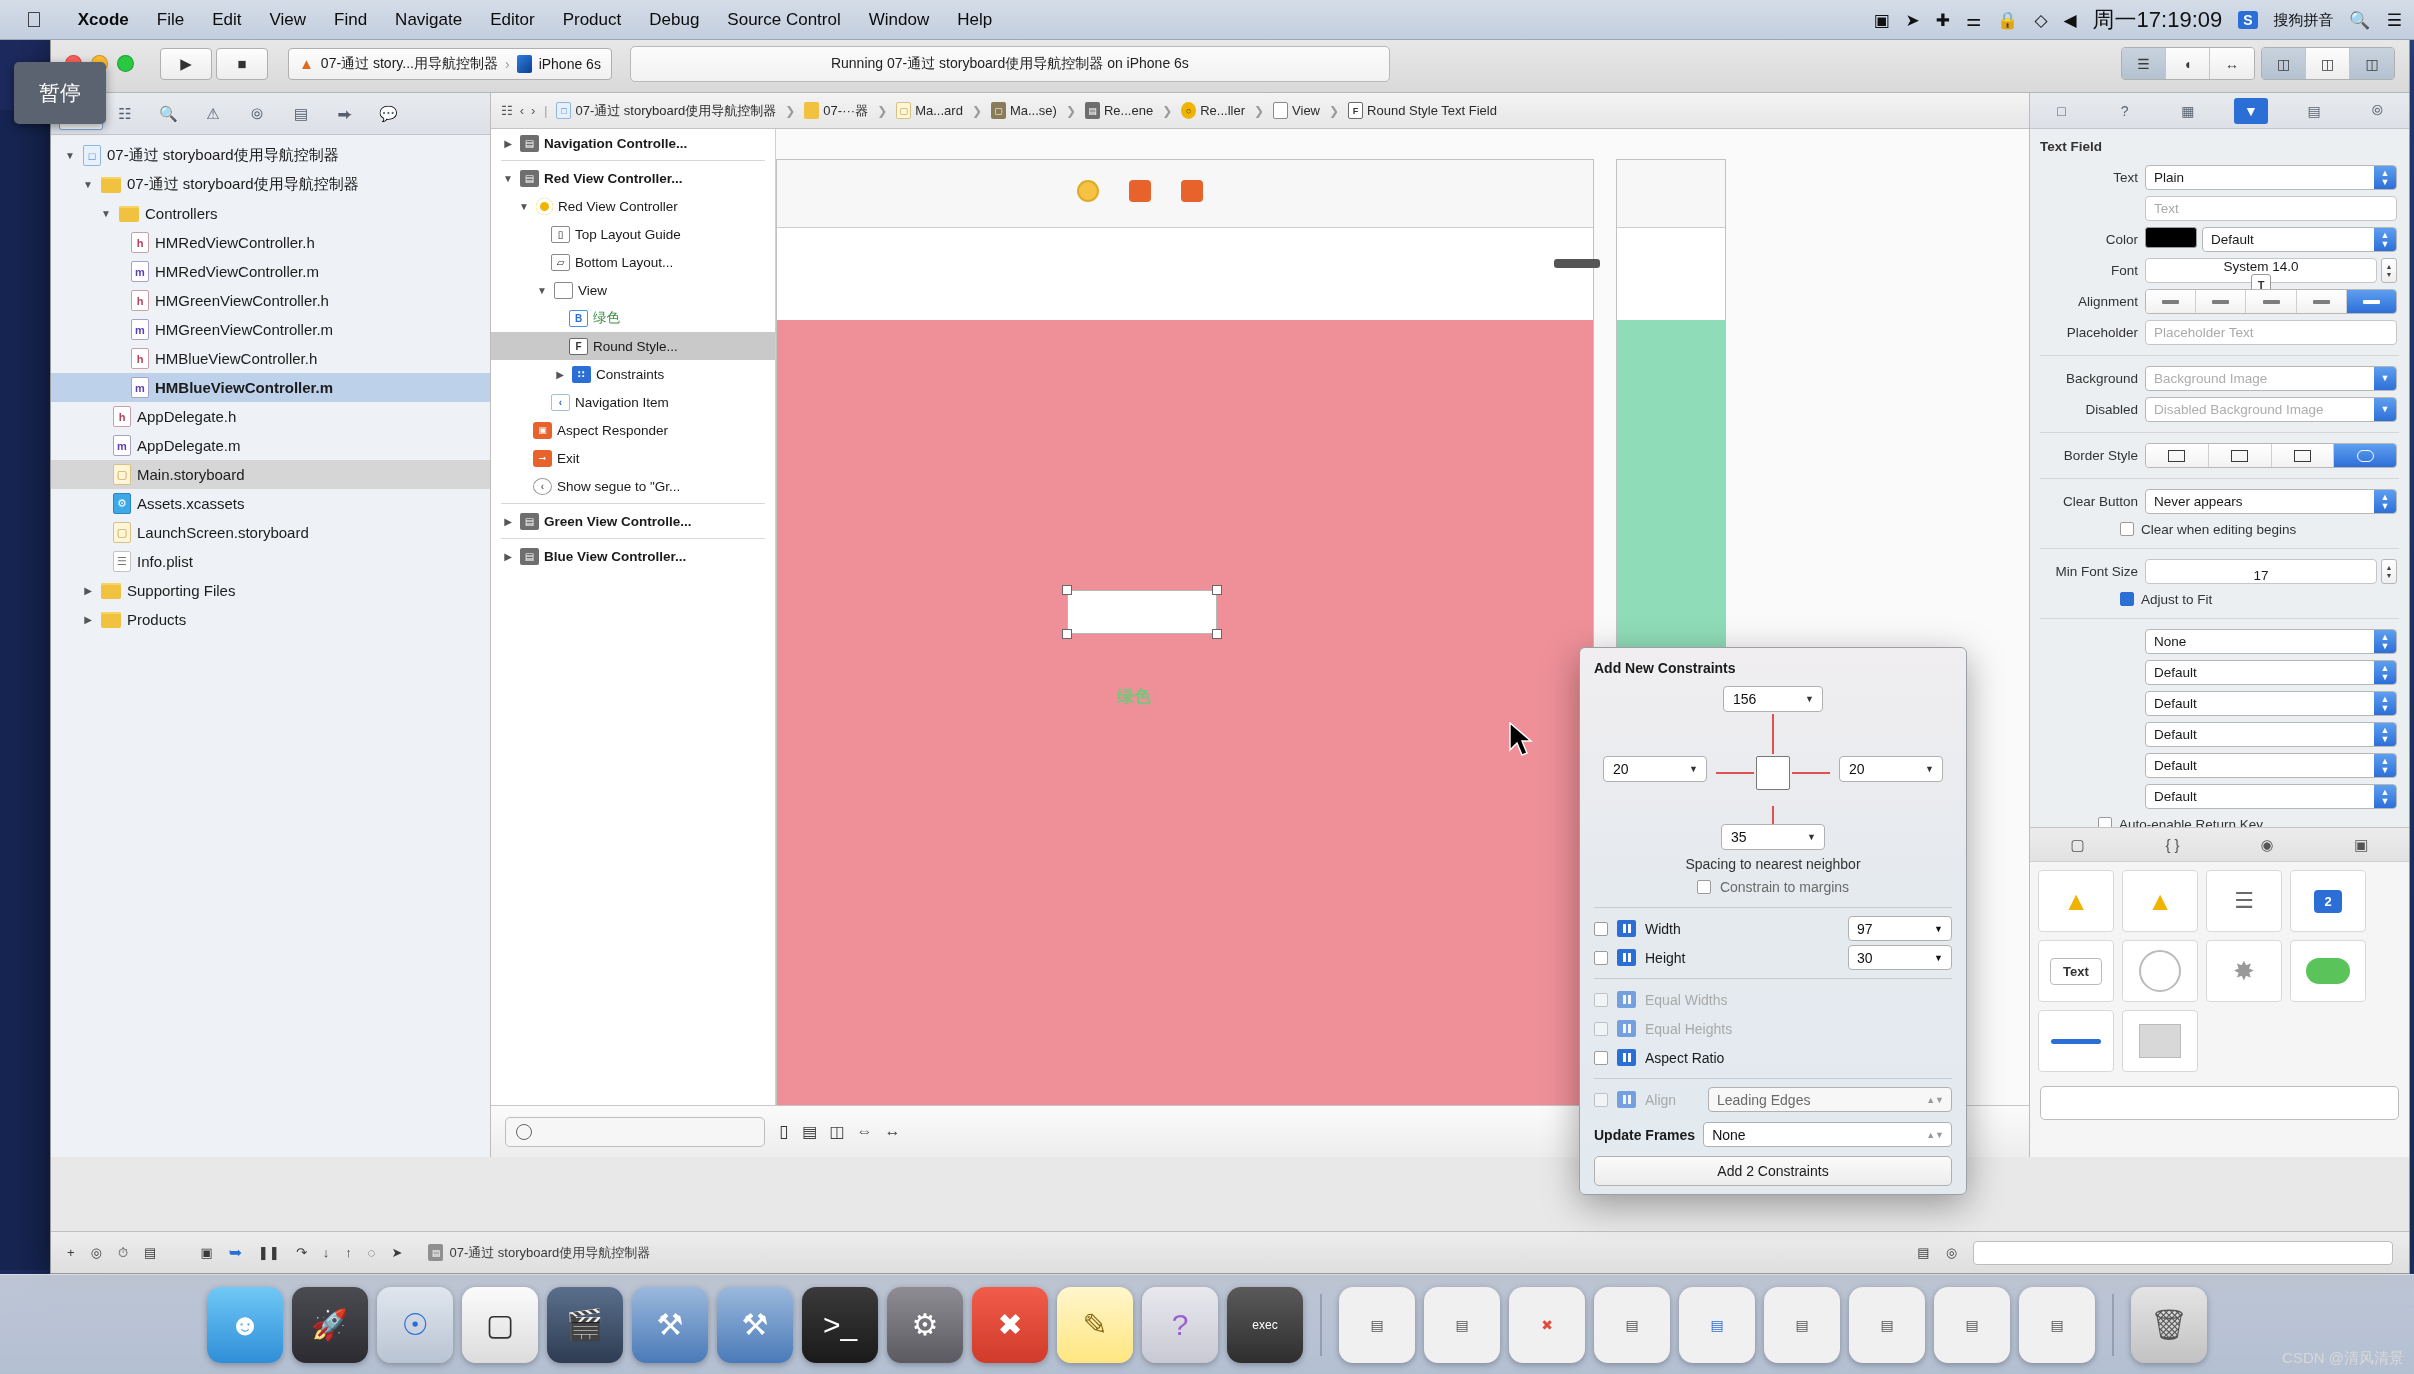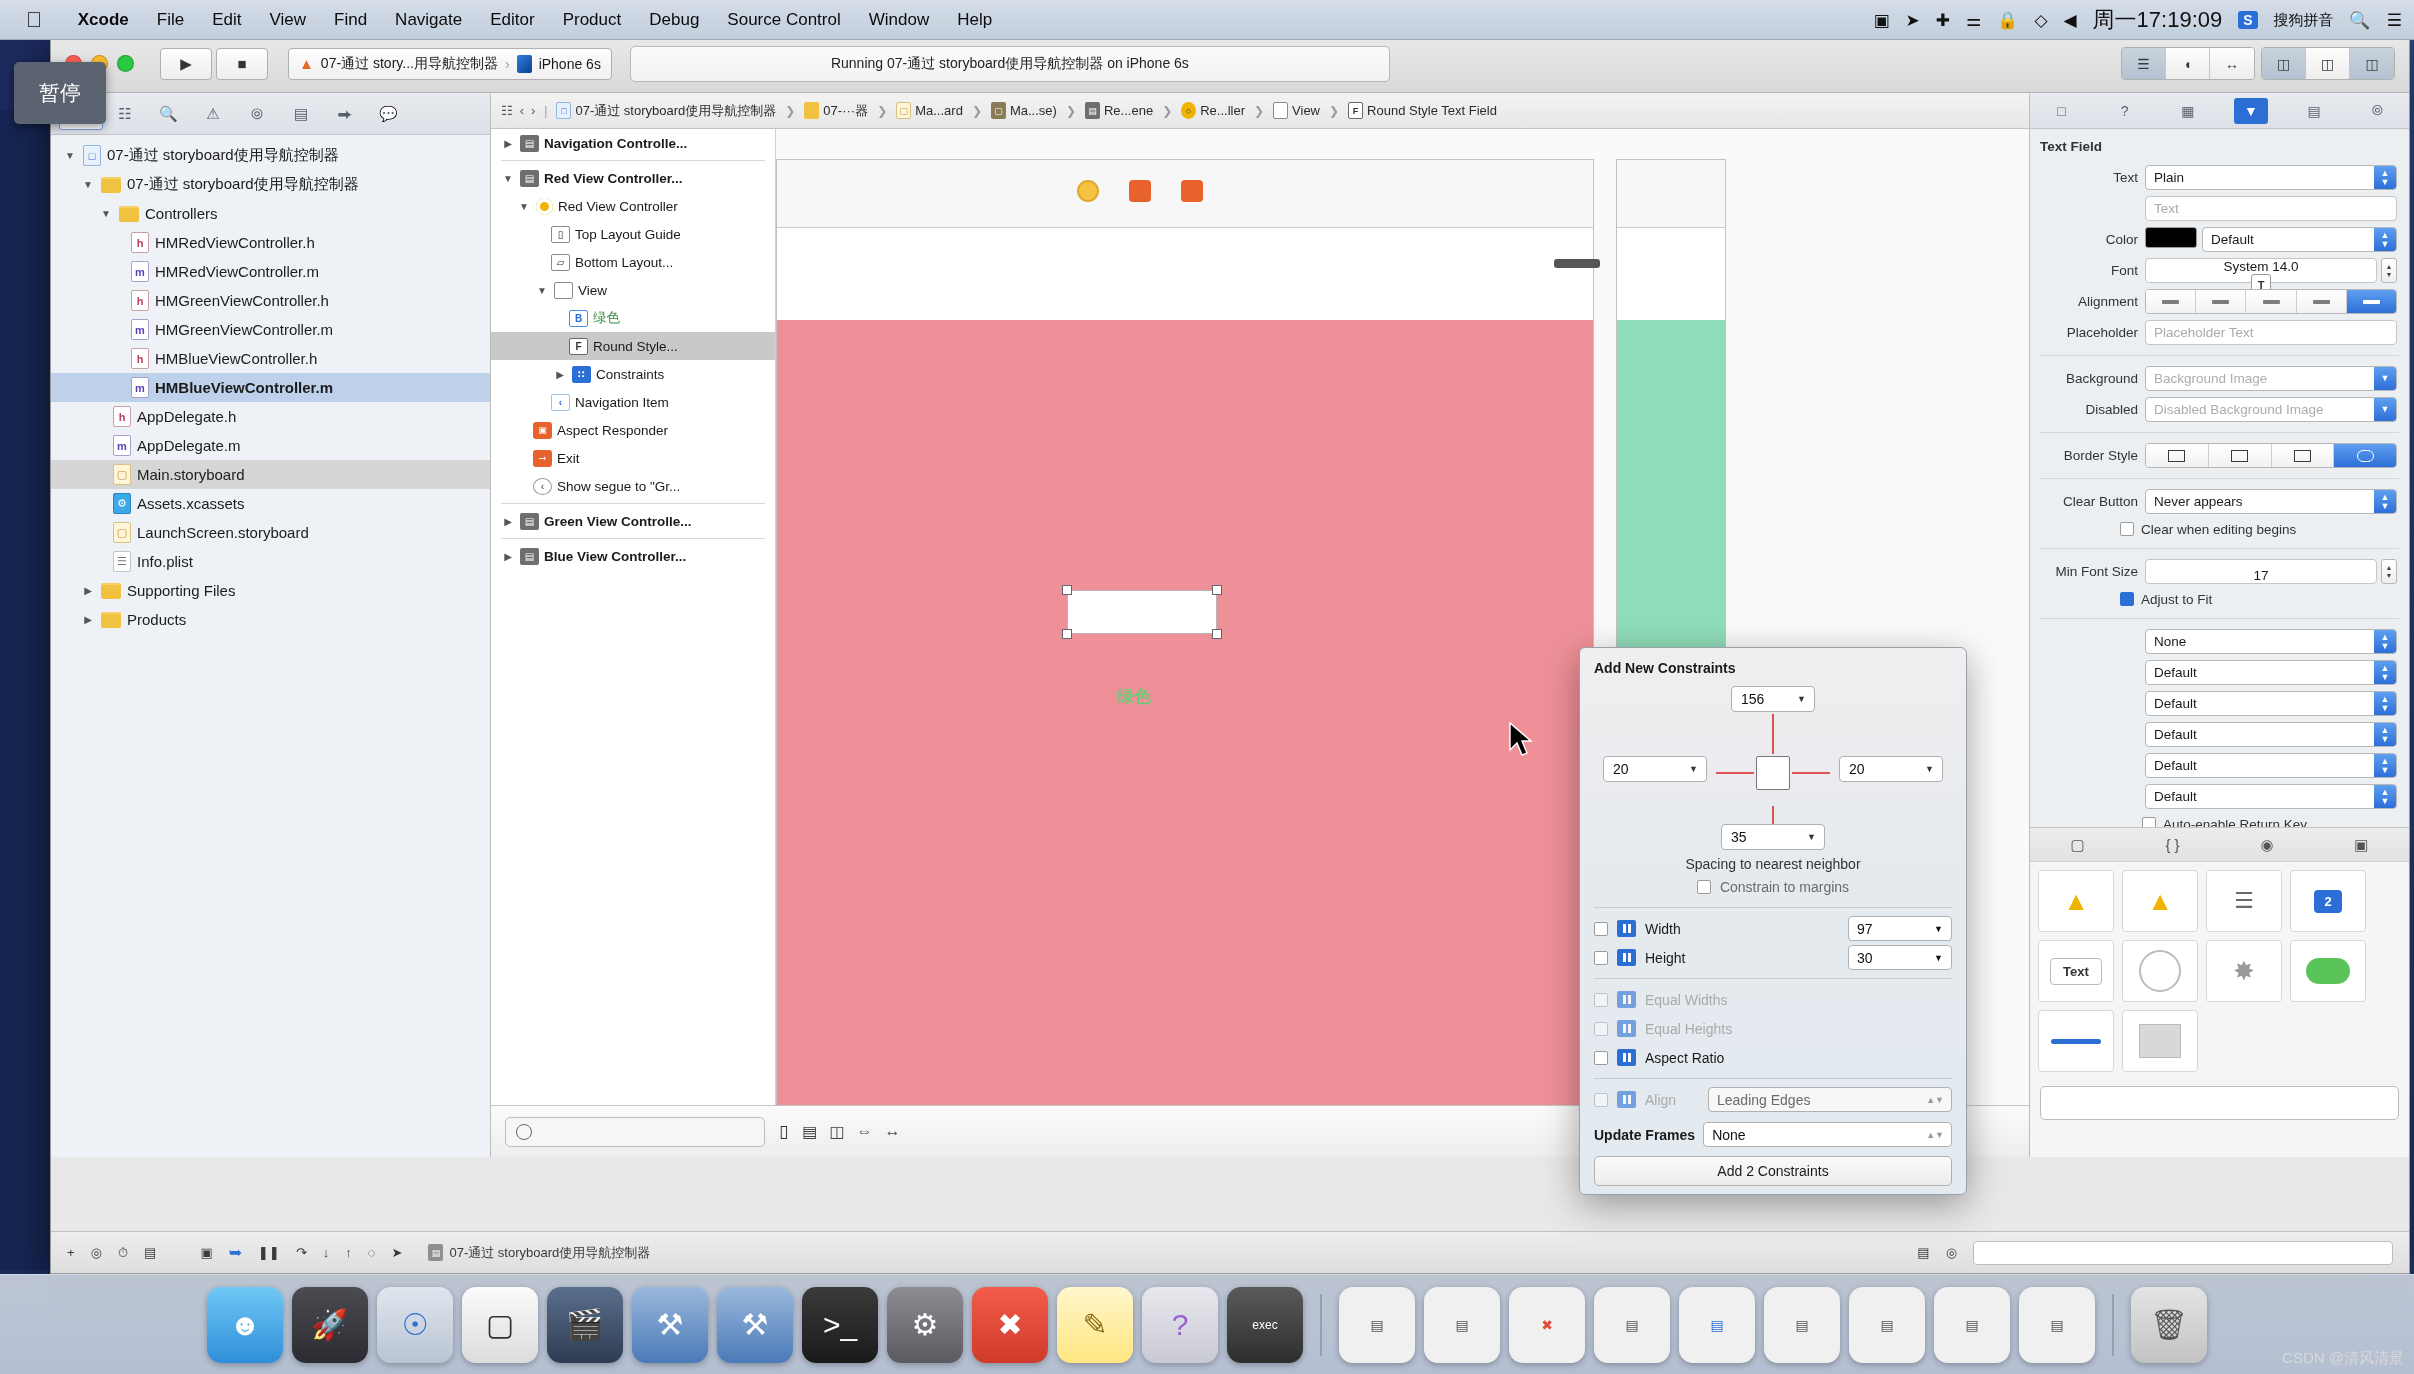--- a/index.html
+++ b/index.html
@@ -897,21 +897,21 @@
         </div>
         <div class="frow">
           <div class="flabel"></div>
           <div class="fctrl">
               <div class="popup">
             <span>Default</span>
             <span class="arrow-btn">▲<br>▼</span>
           </div>
             </div>
         </div>
-        <div class="cb-row" style="padding-left:112px">
+        <div class="cb-row" style="padding-left:68px">
           <span class="chk"></span>
           <span>Auto-enable Return Key</span>
         </div>
 
       </div>
 
       <div id="library">
         <div id="lib-tabs">
           <span>▢</span>
           <span>{ }</span>
@@ -975,21 +975,21 @@
     </div>
     <span style="margin-left:auto">▤</span>
     <span>◎</span>
     <span style="display:inline-block;width:420px;height:24px;border:1px solid #bdbdbd;border-radius:4px;background:#fff"></span>
   </div>
 
   <div id="constraints-pop">
     <div id="cp-title">Add New Constraints</div>
 
     <div id="cp-grid">
-      <div class="cp-combo" style="position:absolute;left:50%;top:0;transform:translateX(-50%);width:84px">
+      <div class="cp-combo" style="position:absolute;left:50%;top:0;transform:translateX(-50%);width:100px">
         <span>156</span>
         <span class="dn">▼</span>
       </div>
       <div class="cp-combo" style="position:absolute;left:0;top:70px;width:104px">
         <span>20</span>
         <span class="dn">▼</span>
       </div>
       <div class="cp-combo" style="position:absolute;right:0;top:70px;width:104px">
         <span>20</span>
         <span class="dn">▼</span>

